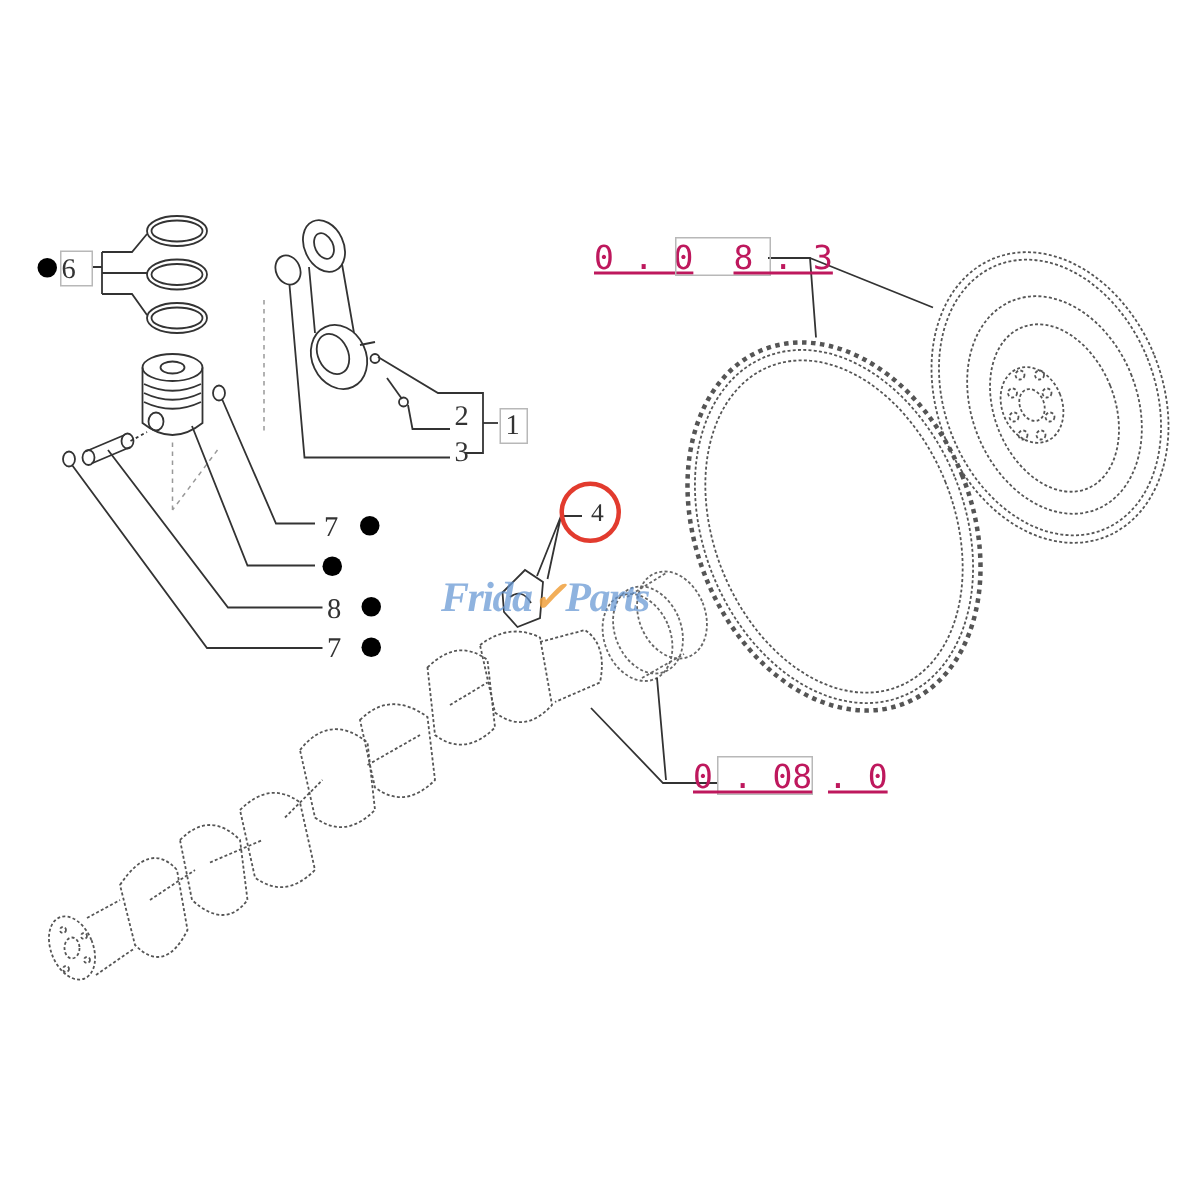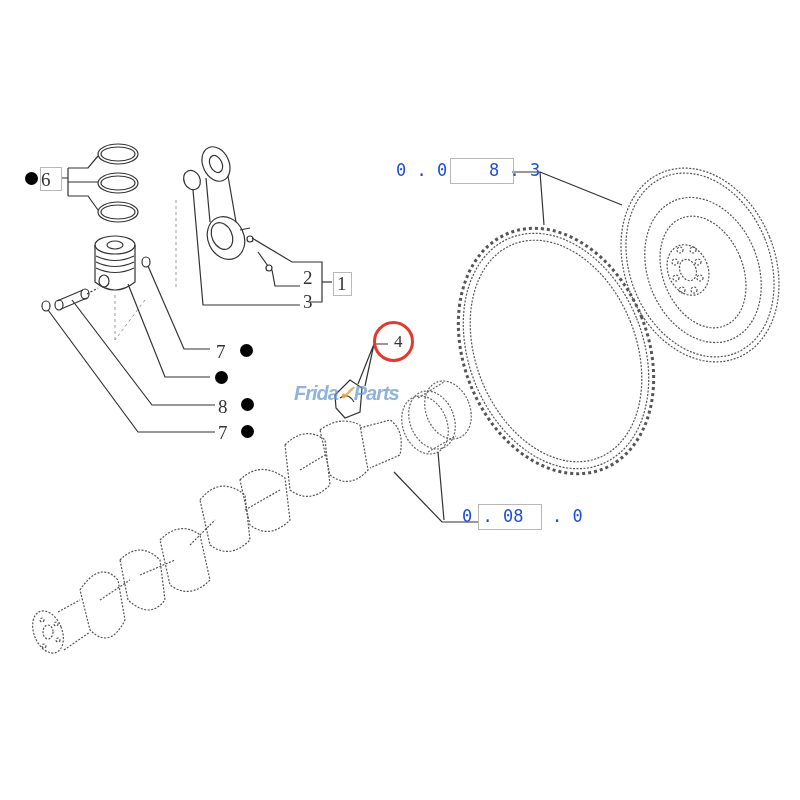--- a/index.html
+++ b/index.html
@@ -1,22 +1,22 @@
 <!DOCTYPE html>
 <html><head>
   <meta charset="utf-8">
   <style>
     html, body { margin: 0; padding: 0; background: #ffffff; }
     body { width: 800px; height: 800px; overflow: hidden; position: relative; font-family: "Liberation Serif", serif; }
     #canvas { position: absolute; left: 0; top: 0; width: 800px; height: 800px; }
     .lbl { position: absolute; font-family: "Liberation Serif", serif; font-size: 19px; color: #333; line-height: 1; }
-    .ref { position: absolute; font-family: "DejaVu Sans Mono", monospace; font-size: 17px; color: #1d4ed8; letter-spacing: 0px; line-height: 1; white-space: pre; }
+    .ref { position: absolute; font-family: "DejaVu Sans Mono", monospace; font-size: 22px; color: #be185d; letter-spacing: 0px; line-height: 1; white-space: pre; text-decoration: underline; }
     .box { position: absolute; border: 1px solid #b8b8b8; }
     .dot { position: absolute; width: 13px; height: 13px; background: #000; border-radius: 50%; }
-    .watermark { position: absolute; left: 294px; top: 381px; font-family: Liberation Sans, sans-serif; font-weight: bold; font-style: italic; font-size: 20px; letter-spacing: -1px; color: rgba(100,150,210,0.72); white-space: nowrap; }
+    .watermark { position: absolute; left: 294px; top: 381px; font-family: Liberation Serif, serif; font-weight: bold; font-style: italic; font-size: 28px; letter-spacing: -1px; color: rgba(100,150,210,0.72); white-space: nowrap; }
     .watermark .check { color: rgba(240,160,60,0.85); }
     .redring { position: absolute; left: 373px; top: 321px; width: 41px; height: 41px; border: 3px solid #e23b2e; border-radius: 50%; box-sizing: border-box; }
   </style>
 </head>
 <body>
 
 <svg id="canvas" viewBox="0 0 800 800" xmlns="http://www.w3.org/2000/svg">
   <g fill="none" stroke="#333" stroke-width="1.2">
 
     <g>

